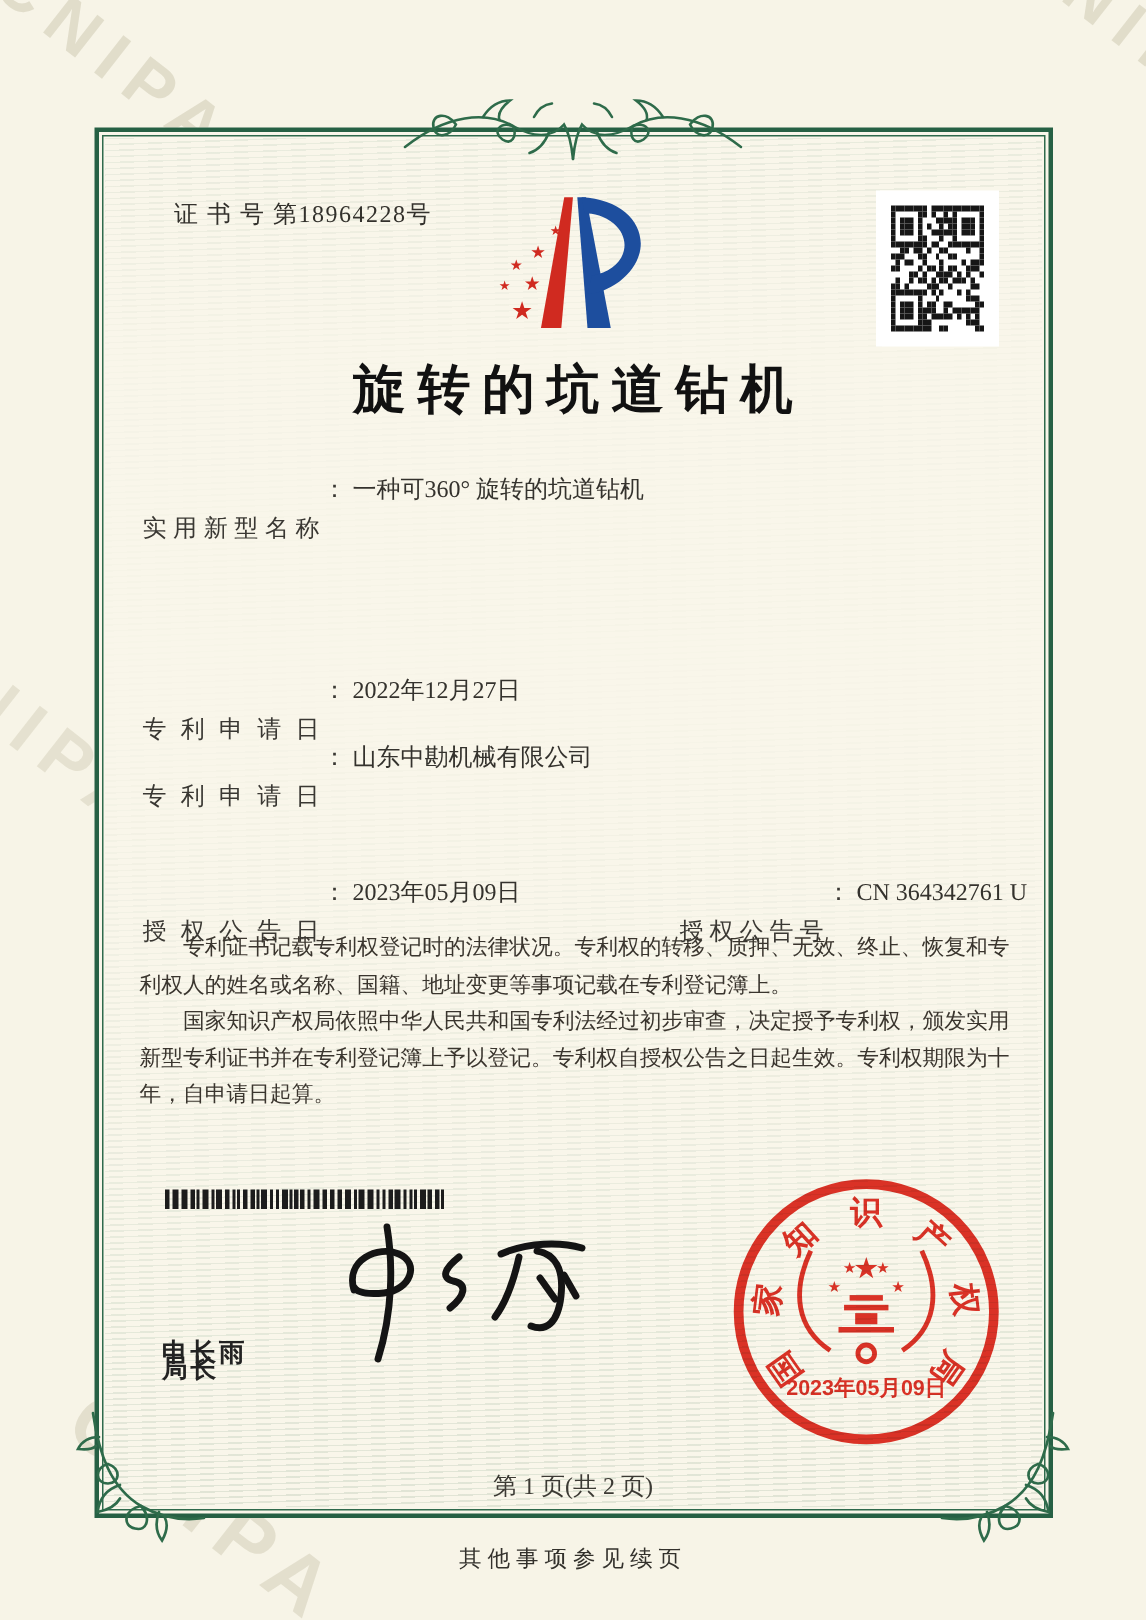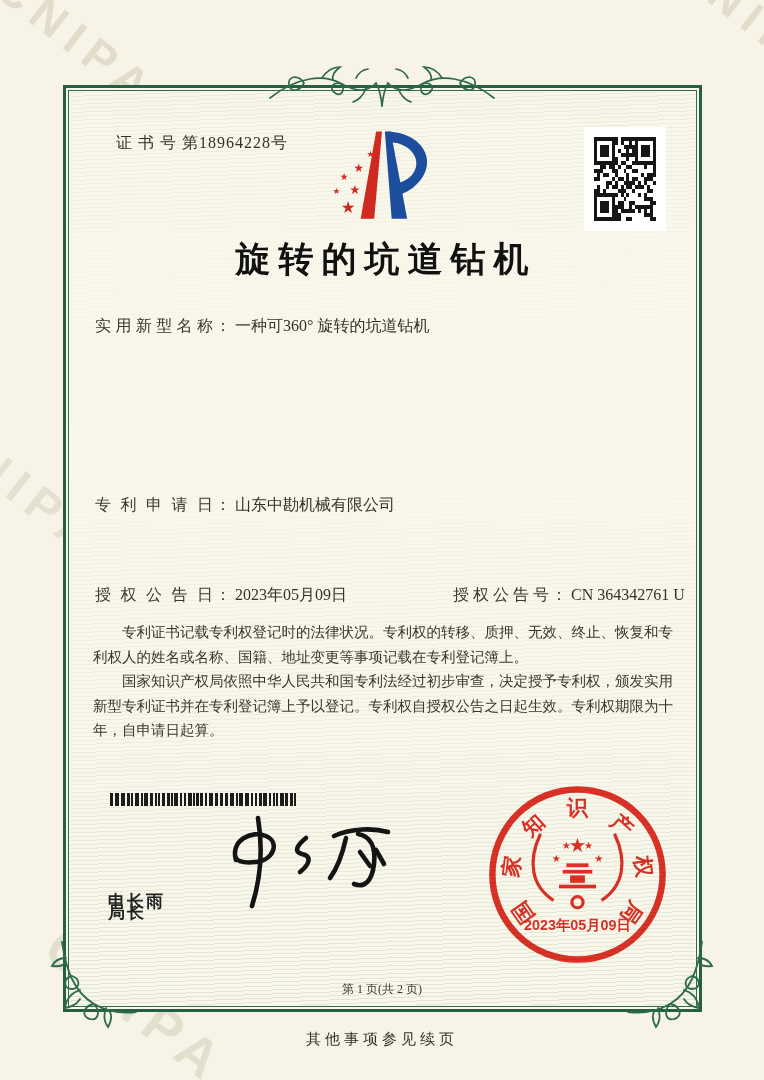--- a/index.html
+++ b/index.html
@@ -24,38 +24,38 @@
   .qr-box{position:absolute;left:584px;top:127px;width:82px;height:104px;background:#ffffff;
           display:flex;align-items:center;justify-content:center;}
   .qr-grid{display:grid;grid-template-columns:repeat(21,1fr);grid-template-rows:repeat(21,1fr);
            width:62px;height:84px;}
   .qr-grid .d{background:#161616;}
   
   .title{position:absolute;left:0;top:236px;width:764px;text-align:center;
          font-size:35px;font-weight:bold;letter-spacing:8px;text-indent:8px;color:#111;}
   
   .field-row{position:absolute;left:95px;font-size:16px;color:#3a3833;white-space:nowrap;}
-  .flabel{display:inline-block;width:118px;text-align:justify;text-align-last:justify;vertical-align:top;}
+  .flabel{display:inline-block;width:118px;text-align:justify;text-align-last:justify;vertical-align:top;margin-top:26px;}
   .fcolon{display:inline-block;margin:0 4px 0 2px;}
   .fvalue{display:inline-block;color:#34322d;}
   .grant-no{position:absolute;left:358px;top:0;}
   .grant-no .flabel{width:96px;}
   
   .body-text{position:absolute;left:93px;top:620px;width:580px;font-size:14.5px;
              line-height:24.5px;color:#3a352e;text-align:justify;}
   .body-text p{margin:0;text-indent:2em;}
   
   .barcode{position:absolute;left:110px;top:793px;width:192px;height:13px;display:flex;align-items:stretch;}
   .barcode div{background:#1c1c1c;}
   .sign-label{position:absolute;font-family:"Liberation Sans","DejaVu Sans",sans-serif;
               font-size:17px;font-weight:bold;color:#222;letter-spacing:2px;}
   .signature{position:absolute;left:222px;top:812px;}
   .seal{position:absolute;left:485px;top:782px;mix-blend-mode:multiply;opacity:0.93;}
   
-  .page-info{position:absolute;left:0;top:981px;width:764px;text-align:center;font-size:12px;color:#3c3a34;}
+  .page-info{position:absolute;left:0;top:981px;width:764px;text-align:center;font-size:16px;color:#3c3a34;}
   .cont-note{position:absolute;left:0;top:1030px;width:764px;text-align:center;
              font-size:15px;letter-spacing:4px;color:#33312c;}
 </style>
 </head>
 <body>
 
 <div class="page">
 
   <div class="wm" style="left:-18px;top:12px;font-size:46px;">CNIPA</div>
   <div class="wm" style="left:662px;top:-6px;font-size:44px;">CNIPA</div>
@@ -568,20 +568,23 @@
         <div></div>
         <div class="d"></div>
         <div class="d"></div>
       </div>
   </div>
 
   <div class="title">旋转的坑道钻机</div>
 
   <div class="field-row" style="top:316px;">
     <span class="flabel">实用新型名称</span><span class="fcolon">：</span><span class="fvalue">一种可360° 旋转的坑道钻机</span>
+  </div>
+  <div class="field-row" style="top:450px;">
+    <span class="flabel">专利申请日</span><span class="fcolon">：</span><span class="fvalue">2022年12月27日</span>
   </div>
   <div class="field-row" style="top:495px;">
     <span class="flabel">专利申请日</span><span class="fcolon">：</span><span class="fvalue">山东中勘机械有限公司</span>
   </div>
   <div class="field-row" style="top:585px;width:580px;text-decoration:underline;">
     <span>
       <span class="flabel">授权公告日</span><span class="fcolon">：</span><span class="fvalue">2023年05月09日</span>
     </span>
     <span class="grant-no">
       <span class="flabel">授权公告号</span><span class="fcolon">：</span><span class="fvalue">CN 364342761 U</span>

